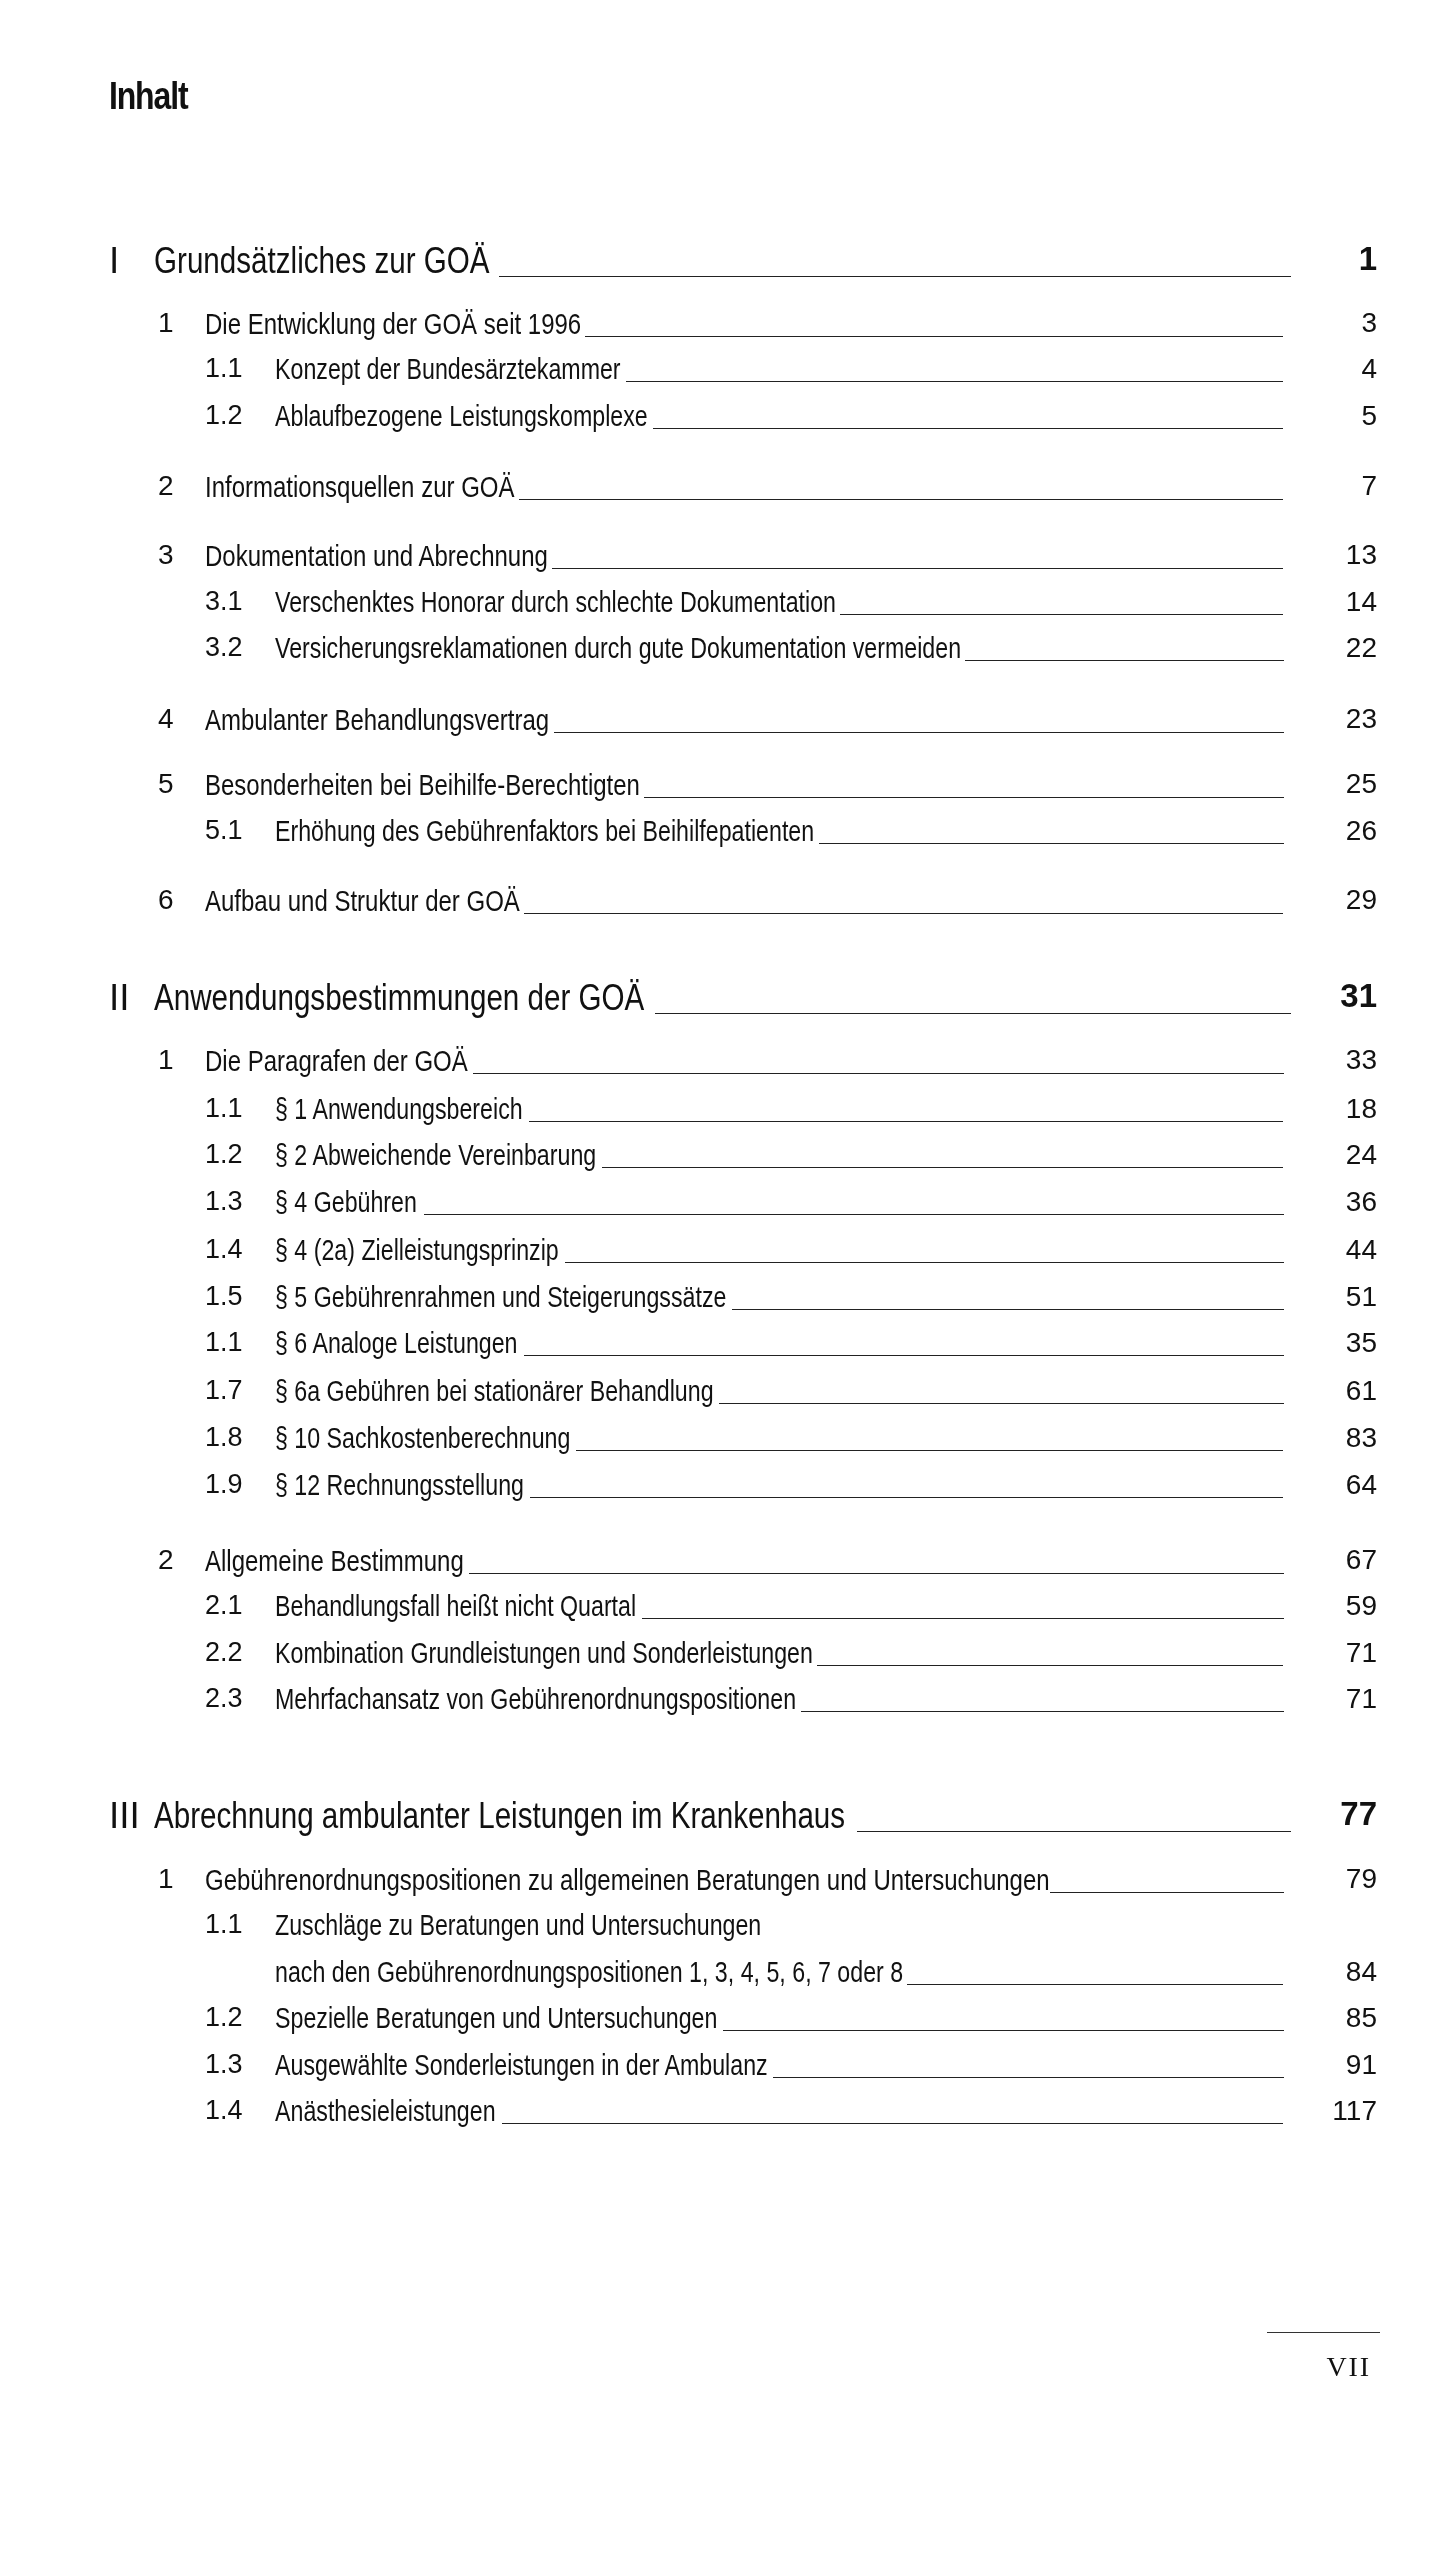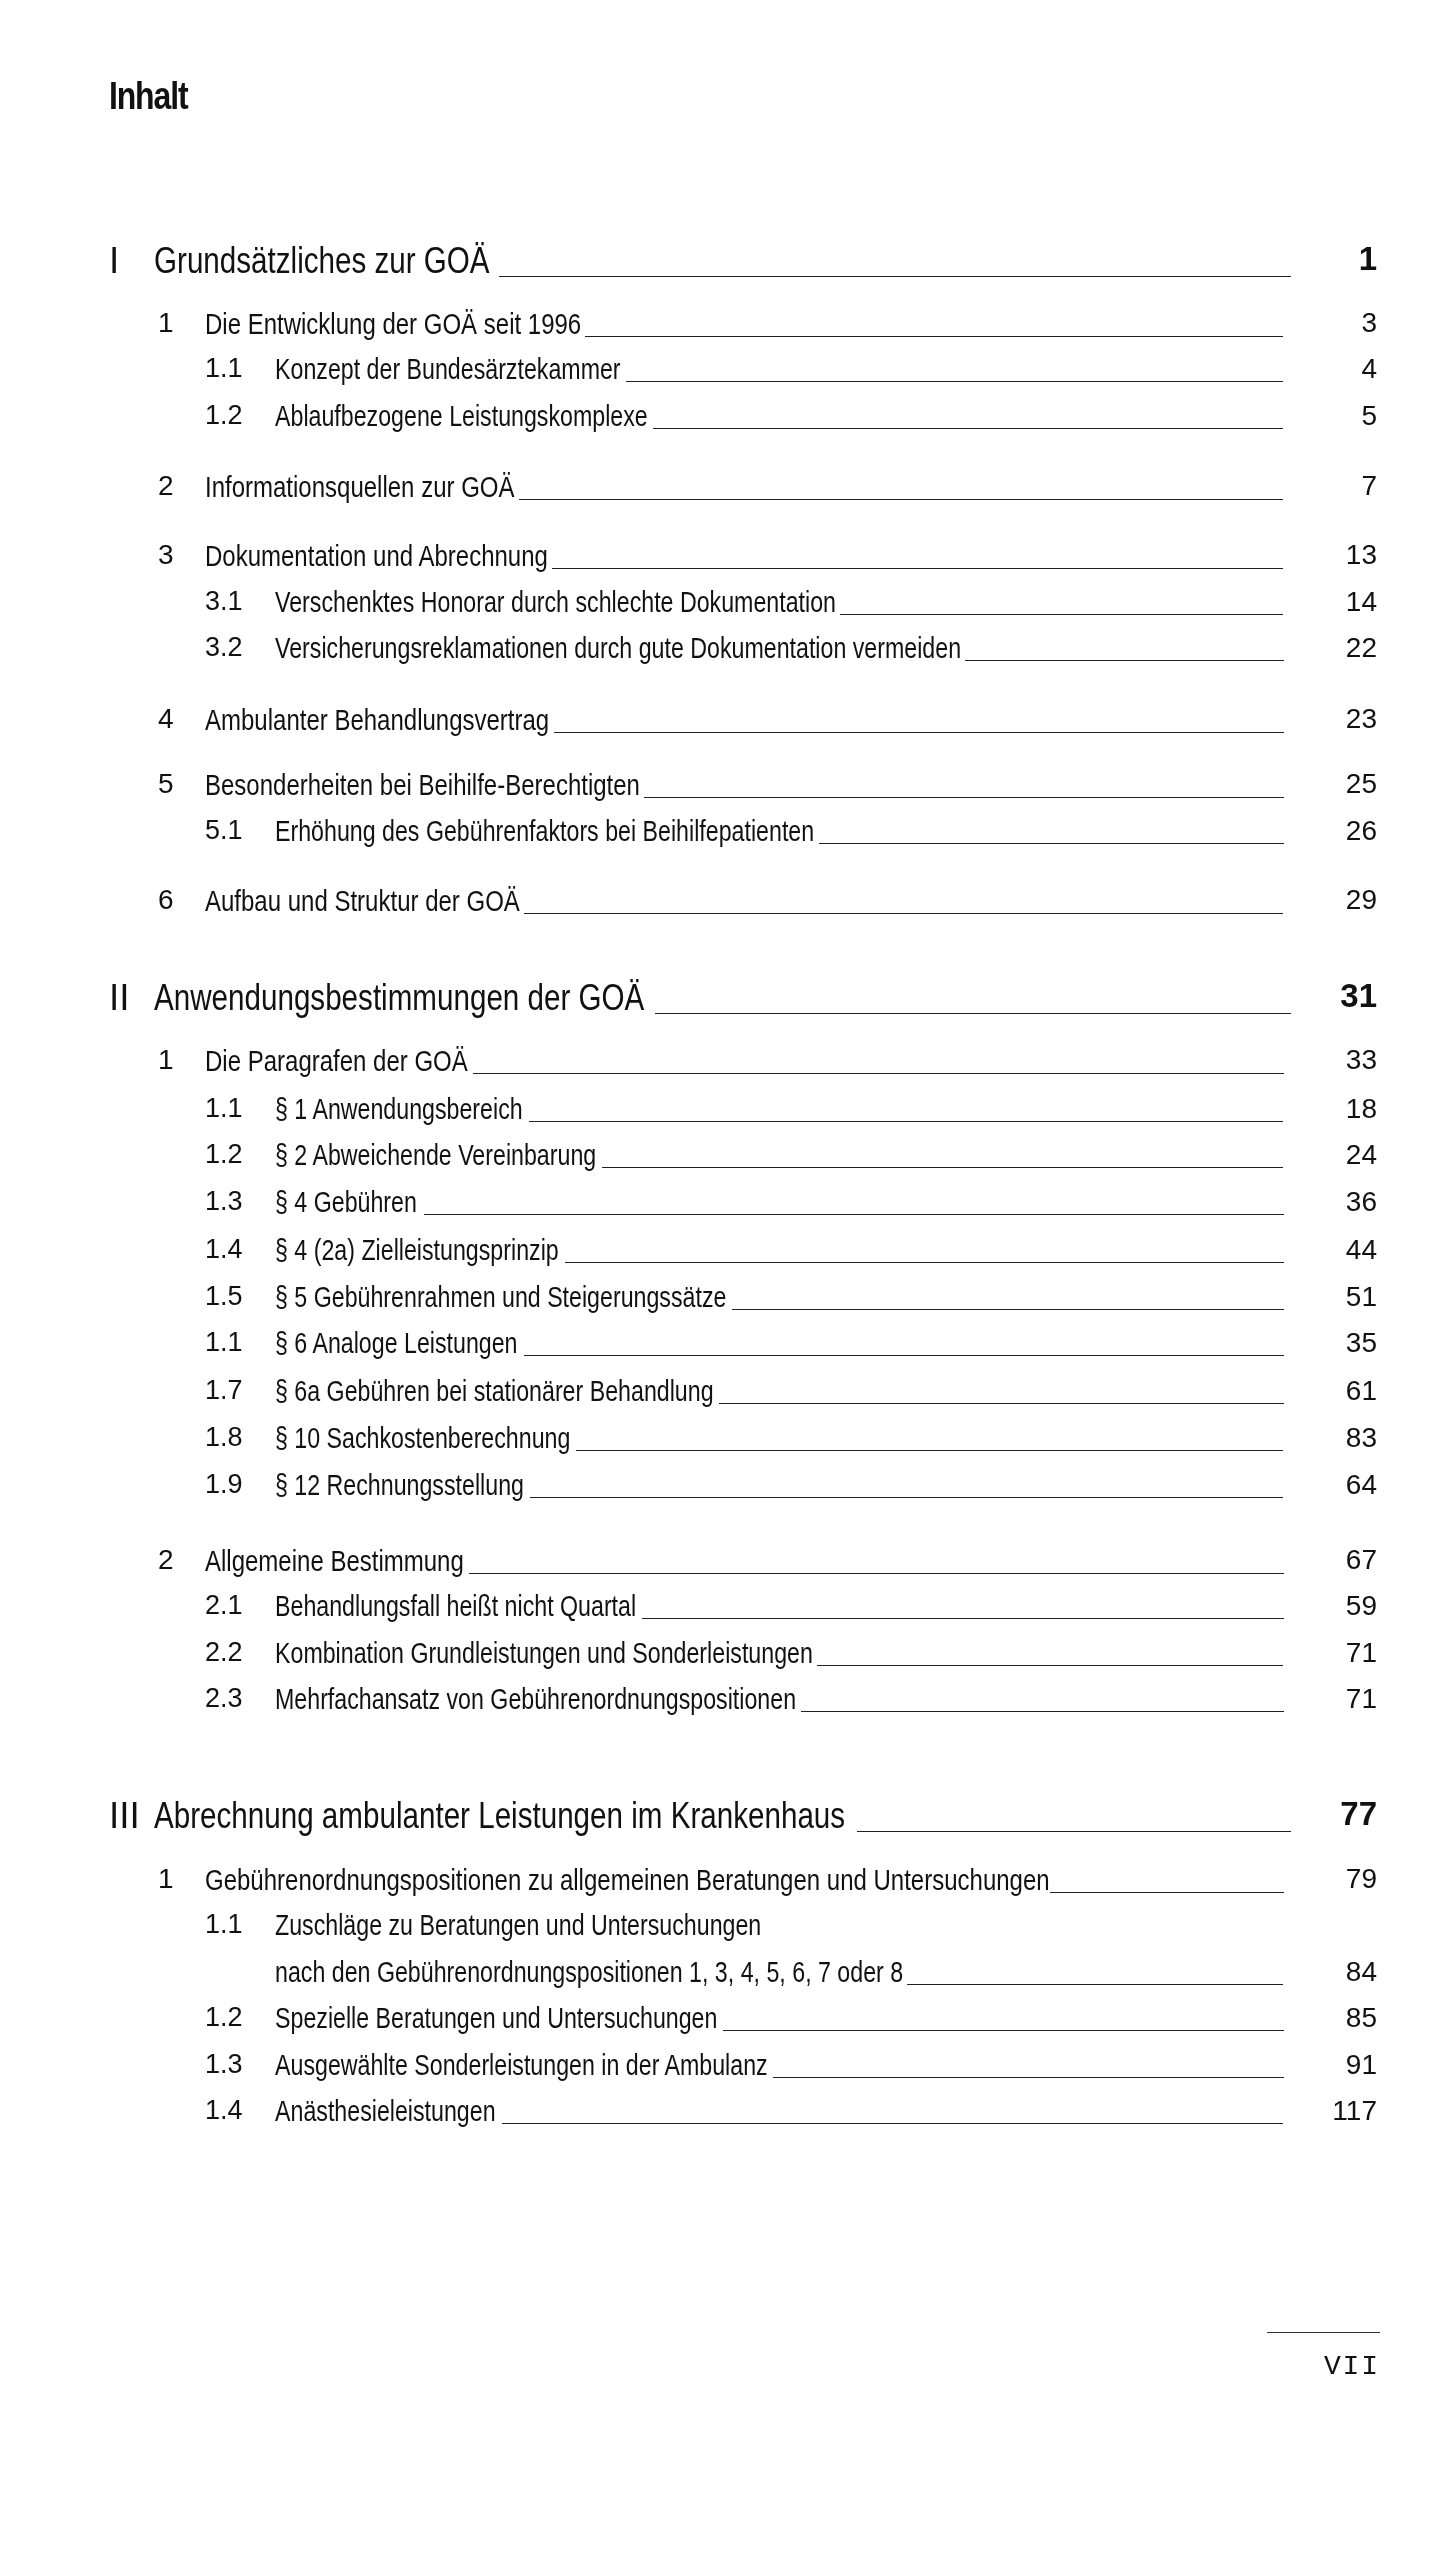--- a/index.html
+++ b/index.html
@@ -15,21 +15,21 @@
   .part .num { left:109px; font-size:37px; }
   .part .label { left:154px; font-size:37px; }
   .part .page { font-size:33px; font-weight:bold; }
   .chap .num { left:158px; font-size:28px; }
   .chap .label { left:205px; font-size:30px; }
   .chap .page { font-size:28px; }
   .sec .num { left:205px; font-size:27px; }
   .sec .label { left:275px; font-size:29px; }
   .sec .page { font-size:28px; }
   .rule { position:absolute; left:1267px; top:2332px; width:113px; border-top:1.9px solid #333; }
-  .folio { position:absolute; right:71px; top:2351px; font-family:Liberation Mono, monospace;
+  .folio { position:absolute; right:80px; top:2351px; font-family:Liberation Serif, serif;
            font-size:28px; letter-spacing:1.9px; }
 </style>
 </head>
 <body>
 
 <div class="title">Inhalt</div>
 
 <div id="toc">
     <div class="row part" style="top: 240px;">
       <span class="num">I</span>

